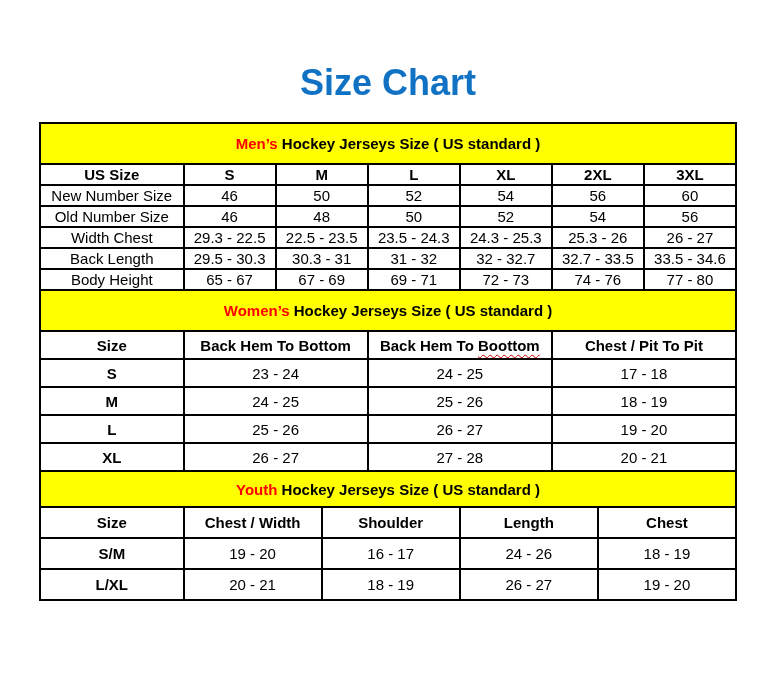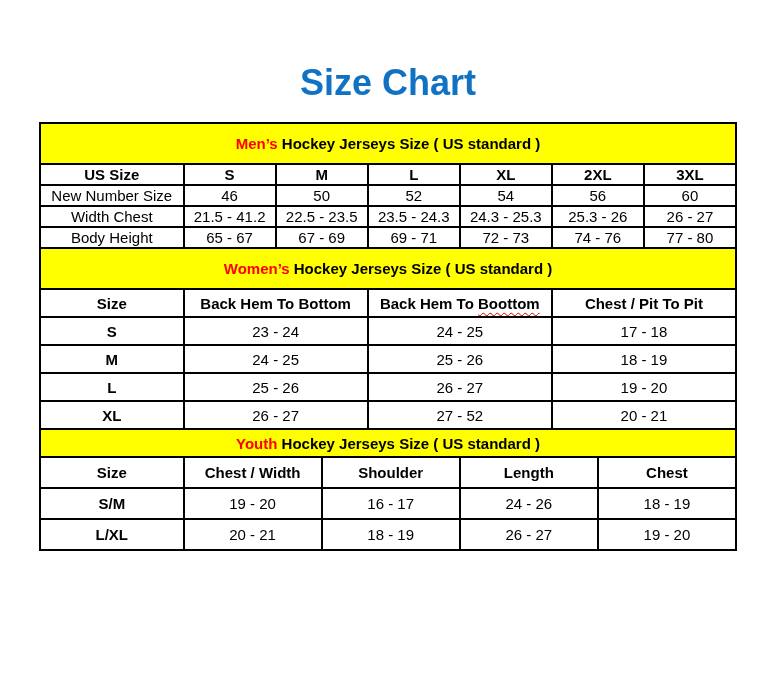--- a/index.html
+++ b/index.html
@@ -43,21 +43,21 @@
     padding: 1px 3px;
     overflow: hidden;
     white-space: nowrap;
   }
   td.section-header {
     background: var(--band-yellow, #ffff00);
     font-weight: bold;
     font-size: 16px;
     height: 41px;
   }
-  td.section-header.slim { height: 28px; }
+  td.section-header.slim { height: 36px; }
   td.section-header .hl { color: var(--highlight-red, #ff0000); text-align: center; }
   td.col-header { font-weight: bold; }
   table.mens  td.body-cell, table.mens  td.col-header { height: 14px; }
   table.womens td.body-cell, table.womens td.col-header { height: 28px; }
   table.youth td.body-cell, table.youth td.col-header { height: 31px; }
   table.bold-labels td.row-label { font-weight: bold; }
   .wavy {
     text-decoration-line: underline;
     text-decoration-style: wavy;
     text-decoration-color: #d00000;
@@ -97,27 +97,45 @@
           <tr>
             <td class="body-cell row-label">New Number Size</td>
             <td class="body-cell">46</td>
             <td class="body-cell">50</td>
             <td class="body-cell">52</td>
             <td class="body-cell">54</td>
             <td class="body-cell">56</td>
             <td class="body-cell">60</td>
           </tr>
           <tr>
+            <td class="body-cell row-label">Old Number Size</td>
+            <td class="body-cell">46</td>
+            <td class="body-cell">48</td>
+            <td class="body-cell">50</td>
+            <td class="body-cell">52</td>
+            <td class="body-cell">54</td>
+            <td class="body-cell">56</td>
+          </tr>
+          <tr>
             <td class="body-cell row-label">Width Chest</td>
-            <td class="body-cell">21.5 - 41.2</td>
+            <td class="body-cell">29.3 - 22.5</td>
             <td class="body-cell">22.5 - 23.5</td>
             <td class="body-cell">23.5 - 24.3</td>
             <td class="body-cell">24.3 - 25.3</td>
             <td class="body-cell">25.3 - 26</td>
             <td class="body-cell">26 - 27</td>
+          </tr>
+          <tr>
+            <td class="body-cell row-label">Back Length</td>
+            <td class="body-cell">29.5 - 30.3</td>
+            <td class="body-cell">30.3 - 31</td>
+            <td class="body-cell">31 - 32</td>
+            <td class="body-cell">32 - 32.7</td>
+            <td class="body-cell">32.7 - 33.5</td>
+            <td class="body-cell">33.5 - 34.6</td>
           </tr>
           <tr>
             <td class="body-cell row-label">Body Height</td>
             <td class="body-cell">65 - 67</td>
             <td class="body-cell">67 - 69</td>
             <td class="body-cell">69 - 71</td>
             <td class="body-cell">72 - 73</td>
             <td class="body-cell">74 - 76</td>
             <td class="body-cell">77 - 80</td>
           </tr>
@@ -154,21 +172,21 @@
           </tr>
           <tr>
             <td class="body-cell row-label">L</td>
             <td class="body-cell">25 - 26</td>
             <td class="body-cell">26 - 27</td>
             <td class="body-cell">19 - 20</td>
           </tr>
           <tr>
             <td class="body-cell row-label">XL</td>
             <td class="body-cell">26 - 27</td>
-            <td class="body-cell">27 - 52</td>
+            <td class="body-cell">27 - 28</td>
             <td class="body-cell">20 - 21</td>
           </tr>
         </tbody>
       </table>
       <table class="size-table youth bold-labels">
         <colgroup>
           <col style="width: 20.63%;">
           <col style="width: 19.8425%;">
           <col style="width: 19.8425%;">
           <col style="width: 19.8425%;">

